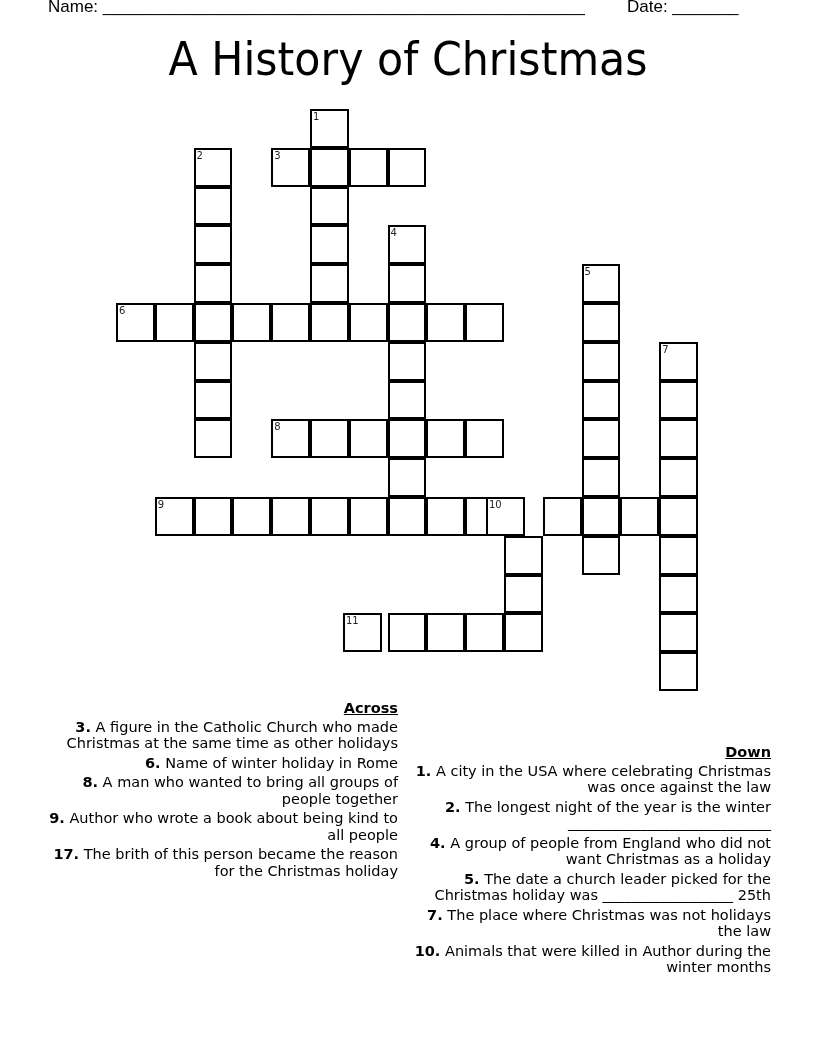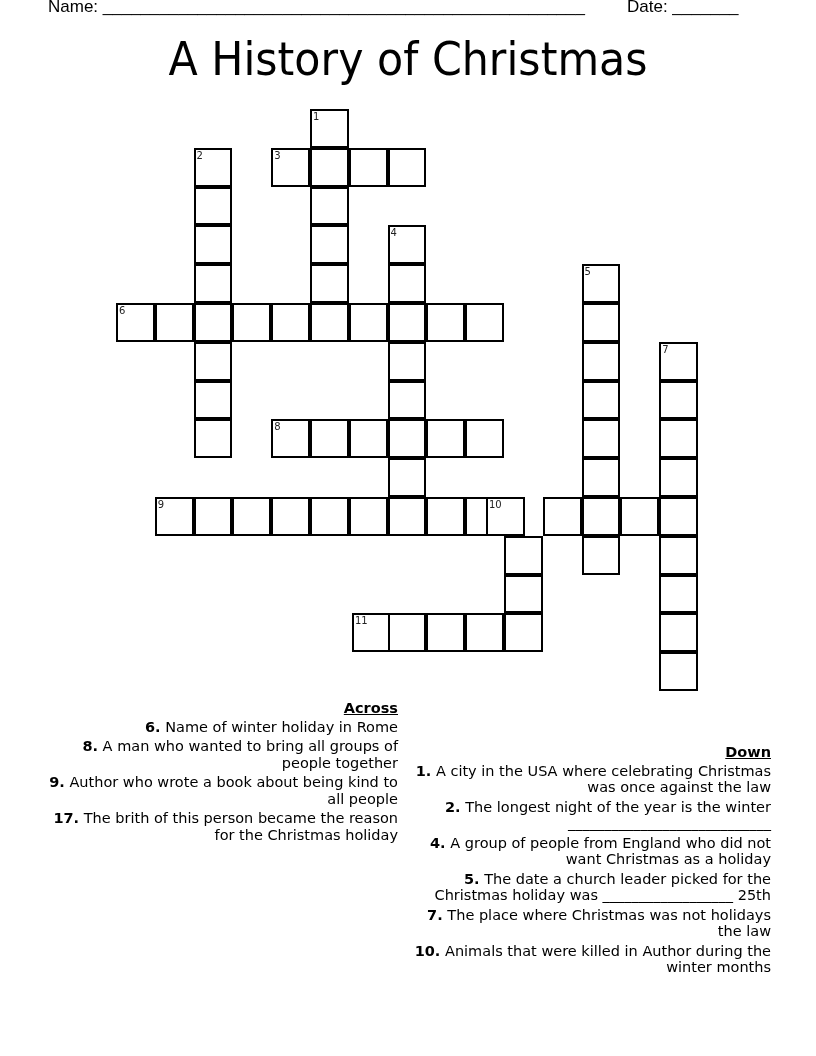--- a/index.html
+++ b/index.html
@@ -125,31 +125,32 @@
     <div class="cell" style="left: 310.4px; top: 388px;"></div>
     <div class="cell" style="left: 349.2px; top: 388px;"></div>
     <div class="cell" style="left: 370px; top: 388px;">
       <span class="num">10</span>
     </div>
     <div class="cell" style="left: 426.8px; top: 388px;"></div>
     <div class="cell" style="left: 504.4px; top: 388px;"></div>
     <div class="cell" style="left: 388px; top: 426.8px;"></div>
     <div class="cell" style="left: 388px; top: 465.6px;"></div>
     <div class="cell" style="left: 388px; top: 504.4px;"></div>
-    <div class="cell" style="left: 236px; top: 504.4px;">
+    <div class="cell" style="left: 227px; top: 504.4px;">
       <span class="num">11</span>
     </div>
     <div class="cell" style="left: 271.6px; top: 504.4px;"></div>
     <div class="cell" style="left: 310.4px; top: 504.4px;"></div>
     <div class="cell" style="left: 349.2px; top: 504.4px;"></div>
   </div>
 
 <div class="clues across">
   <div class="heading">Across</div>
   <div id="across-list">
+      <div class="clue"><span class="n">3.</span> <span>A figure in the Catholic Church who made Christmas at the same time as other holidays</span></div>
       <div class="clue"><span class="n">6.</span> <span>Name of winter holiday in Rome</span></div>
       <div class="clue"><span class="n">8.</span> <span>A man who wanted to bring all groups of people together</span></div>
       <div class="clue"><span class="n">9.</span> <span>Author who wrote a book about being kind to all people</span></div>
       <div class="clue"><span class="n">17.</span> <span>The brith of this person became the reason for the Christmas holiday</span></div>
     </div>
 </div>
 
 <div class="clues down">
   <div class="heading">Down</div>
   <div id="down-list">

